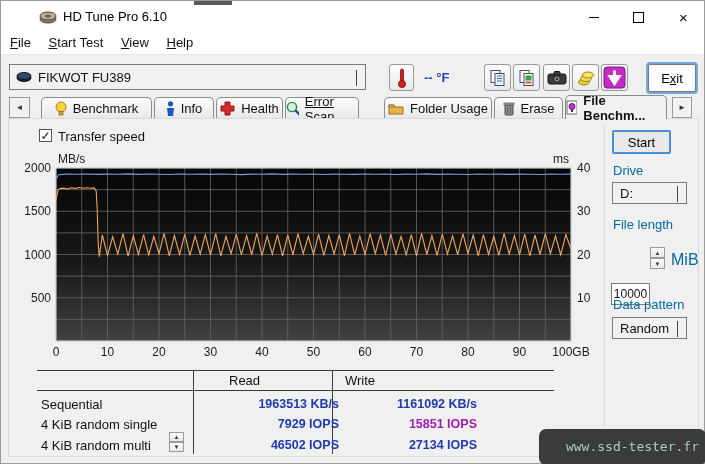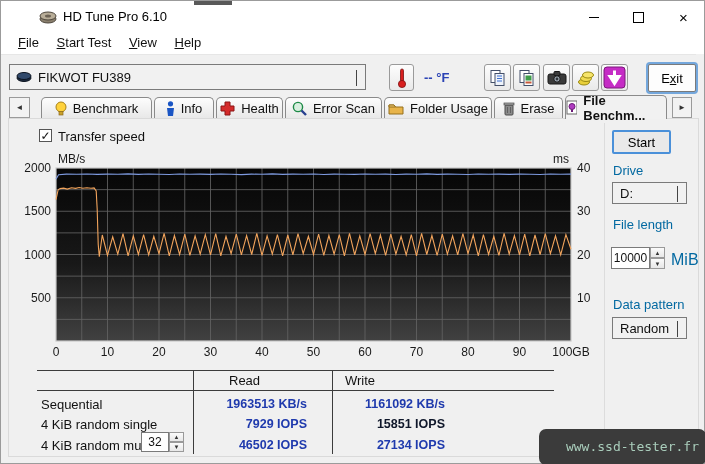--- a/index.html
+++ b/index.html
@@ -47,29 +47,29 @@
   
   .checkbox{position:absolute;left:38px;top:128px;width:13px;height:13px;background:#fff;border:1px solid #555;
     display:flex;align-items:center;justify-content:center;font-size:12px;color:#111;line-height:1;box-sizing:border-box;}
   .checkbox-label{position:absolute;left:57px;top:128px;font-size:13px;color:#111;}
   
   .start-btn{position:absolute;left:611px;top:129px;width:59px;height:24px;background:#e9e9e9;border:2px solid #4a90d9;
     border-radius:2px;font-size:13px;color:#000;display:flex;align-items:center;justify-content:center;box-sizing:border-box;}
   .side-label{position:absolute;font-size:13px;color:#0369a1;}
   .side-combo{position:absolute;width:75px;height:22px;padding-left:7px;}
   .spin-box{position:absolute;background:#fff;border:1px solid #7a7a7a;font-size:12px;color:#111;
-    display:flex;align-items:center;justify-content:center;box-sizing:border-box;}
+    display:flex;align-items:center;justify-content:center;box-sizing:border-box;margin-top:36px;}
   .spin-arrows{position:absolute;width:15px;display:flex;flex-direction:column;box-sizing:border-box;}
   .spin-arrow{flex:1;border:1px solid #9a9a9a;background:linear-gradient(#fbfbfb,#e7e7e7);font-size:6px;color:#333;
     display:flex;align-items:center;justify-content:center;box-sizing:border-box;}
   
   .tline{position:absolute;background:#3c3c3c;}
   .res-label{position:absolute;font-size:13px;color:#111;}
   .res-header{position:absolute;font-size:13px;color:#111;}
-  .res-value{position:absolute;font-size:12.5px;font-weight:bold;text-align:right;}
+  .res-value{position:absolute;font-size:12.5px;font-weight:bold;text-align:right;margin-left:32px;}
   
   .watermark{position:absolute;left:538px;top:428px;width:167px;height:36px;box-sizing:border-box;
     font-family:"DejaVu Sans Mono","Liberation Mono",monospace;font-size:13px;text-align:right;padding:10px 7px 0 0;border-radius:7px;}
   svg text{font-family:"Liberation Sans",sans-serif;}
 </style>
 </head>
 <body>
 
 <div class="window">
 
@@ -86,21 +86,21 @@
     <div class="winbtn" style="left:615px;">
         <div class="max-glyph"></div>
       </div>
     <div class="winbtn" style="left:660px;">
         <div class="close-glyph">×</div>
       </div>
   </div>
   <div class="smudge"></div>
 
   <div class="menubar">
-    <div class="menu-item" style="margin-left:10px;text-align:right;"><span class="menu-label">File</span></div>
+    <div class="menu-item" style="margin-left:2px;text-align:right;"><span class="menu-label">File</span></div>
     <div class="menu-item"><span class="menu-label">Start Test</span></div>
     <div class="menu-item"><span class="menu-label">View</span></div>
     <div class="menu-item"><span class="menu-label">Help</span></div>
   </div>
 
   <div class="toolbar">
     <div class="combo device-combo">
       <svg width="16" height="12">
         <ellipse cx="8" cy="7" rx="7" ry="3.5" fill="#1d2a3d" stroke="#0c1420"></ellipse>
         <ellipse cx="8" cy="5" rx="7" ry="3.5" fill="#31496b" stroke="#0c1420"></ellipse>
@@ -183,21 +183,21 @@
       <span>Info</span>
     </div>
 
     <div class="tab" style="left:215px;width:67px;">
       <svg width="15" height="15">
         <path d="M5 1h5v4h4v5h-4v4H5v-4H1V5h4z" fill="#d42a2a" stroke="#8c1414"></path>
       </svg>
       <span>Health</span>
     </div>
 
-    <div class="tab" style="left:284px;width:97px;">
+    <div class="tab" style="left:284px;width:74px;text-decoration:underline;">
       <svg width="15" height="15">
         <circle cx="6" cy="6" r="4.6" fill="#d8efdf" stroke="#1d8a46" stroke-width="1.4"></circle>
         <line x1="9.5" y1="9.5" x2="14" y2="14" stroke="#27408f" stroke-width="2.4"></line>
       </svg>
       <span>Error Scan</span>
     </div>
 
     <div class="tab" style="left:383px;width:108px;">
       <svg width="16" height="13">
         <path d="M1 3h5l1.5 2H15v7H1z" fill="#e8b44a" stroke="#96701c"></path>
@@ -349,18 +349,18 @@
     <div class="spin-arrow">
         <span>▼</span>
       </div>
   </div>
 
   <span class="res-value val-col-read" style="left: 192px; top: 396px; width: 114px; color: rgb(31, 58, 173);">1963513 KB/s</span>
   <span class="res-value val-col-read" style="left: 192px; top: 416px; width: 114px; color: rgb(31, 58, 173);">7929 IOPS</span>
   <span class="res-value val-col-read" style="left: 192px; top: 437px; width: 114px; color: rgb(31, 58, 173);">46502 IOPS</span>
 
   <span class="res-value val-col-write" style="left: 332px; top: 396px; width: 112px; color: rgb(31, 58, 173);">1161092 KB/s</span>
-  <span class="res-value val-col-write" style="left: 332px; top: 416px; width: 112px; color: #0f172a;">15851 IOPS</span>
+  <span class="res-value val-col-write" style="left: 332px; top: 416px; width: 112px; color: #a21caf;">15851 IOPS</span>
   <span class="res-value val-col-write" style="left: 332px; top: 437px; width: 112px; color: rgb(31, 58, 173);">27134 IOPS</span>
 
   <div class="watermark" style="background: rgb(59, 59, 59); color: rgb(169, 205, 187);">www.ssd-tester.fr</div>
 
 </div>
 
 </body></html>

